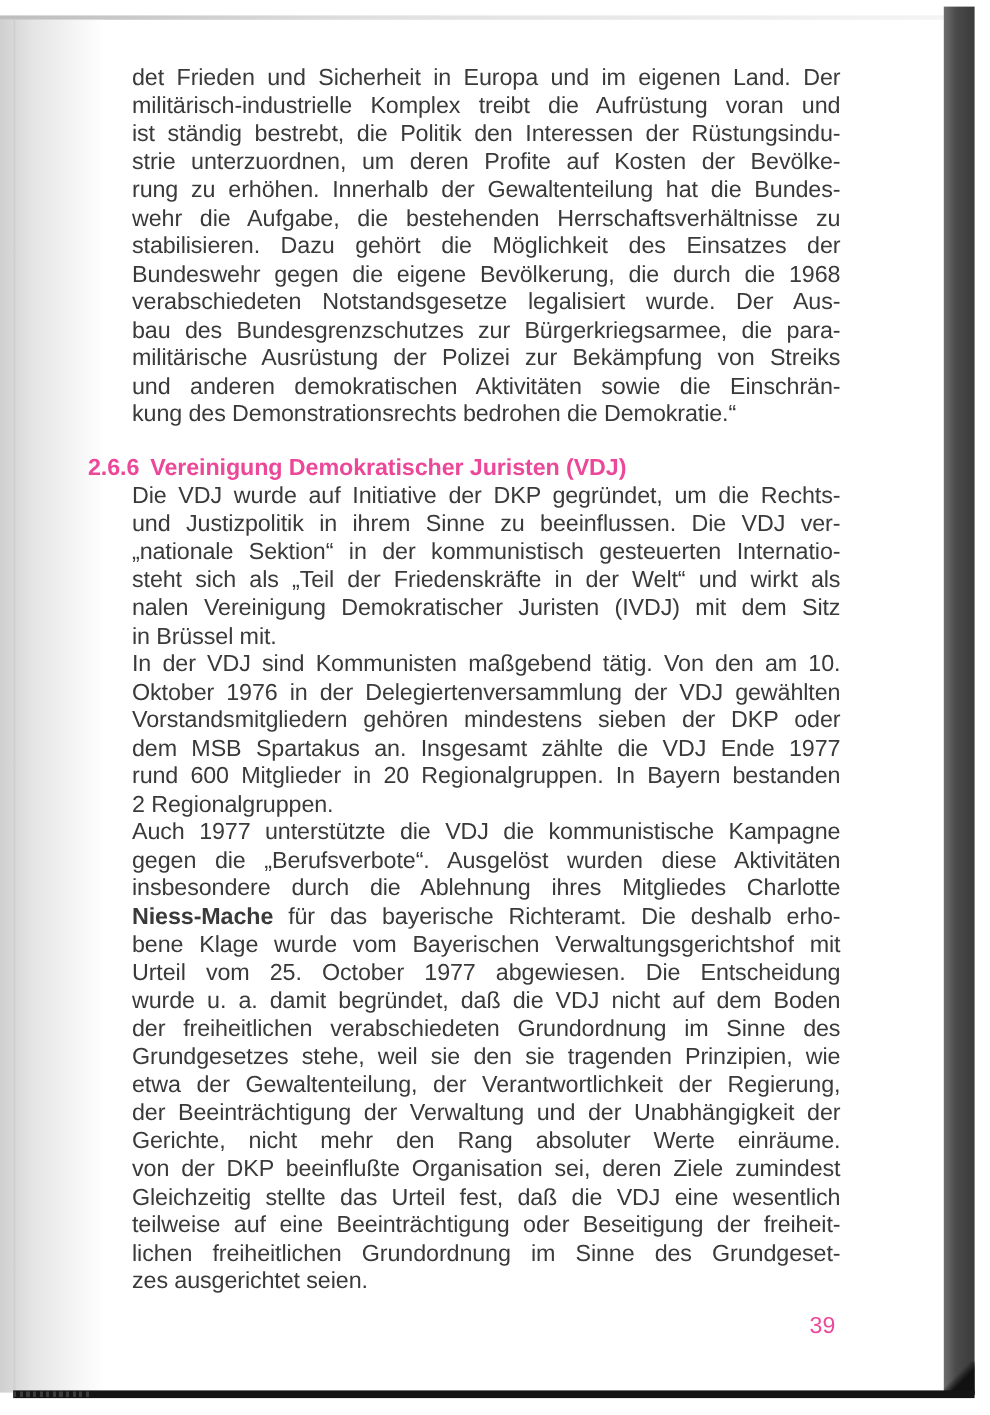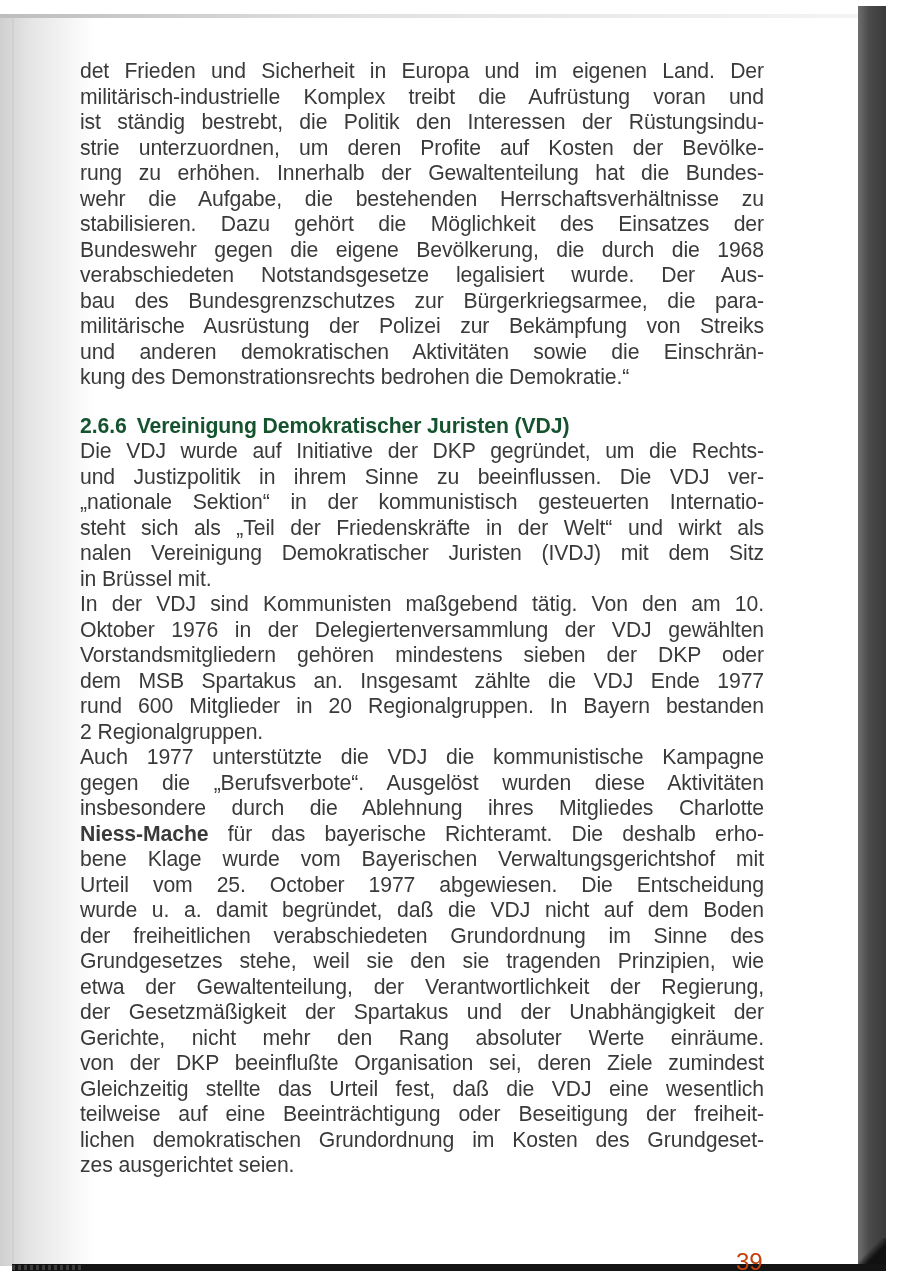--- a/index.html
+++ b/index.html
@@ -78,48 +78,49 @@
       margin: 0;
       text-align: justify;
       hyphens: manual;
     }
     .para .line {
       display: block;
       text-align: justify;
       text-align-last: justify;
       white-space: nowrap;
       overflow: visible;
+      margin-left: 40px;
     }
     .para .line.last {
       text-align-last: left;
     }
     .section-gap {
       height: 23px;
     }
     .section-heading {
-      color: #14532d;
+      color: #ec4899;
       font-size: 21.2px;
       line-height: 25.5px;
       margin: 0;
     }
     .section-heading .num {
       margin-right: 10px;
     }
     .section-heading .title {
       font-weight: bold;
     }
     .bold-name {
       font-weight: bold;
     }
     .page-number {
       position: absolute;
       left: 736px;
-      top: 1248px;
-      font-size: 24px;
-      color: #c2410c;
+      top: 1194px;
+      font-size: 21px;
+      color: #ec4899;
     }
   </style>
 </head>
 <body>
 
 <div class="scan-frame">
   <div class="page-top-edge"></div>
   <div class="page-shadow-left"></div>
   <div class="page-left-line"></div>
   <div class="page-right-spine"></div>
@@ -171,25 +172,25 @@
       <span class="line">Auch 1977 unterstützte die VDJ die kommunistische Kampagne</span>
       <span class="line">gegen die „Berufsverbote“. Ausgelöst wurden diese Aktivitäten</span>
       <span class="line">insbesondere durch die Ablehnung ihres Mitgliedes Charlotte</span>
       <span class="line"><span class="bold-name">Niess-Mache</span><span> für das bayerische Richteramt. Die deshalb erho-</span></span>
       <span class="line">bene Klage wurde vom Bayerischen Verwaltungsgerichtshof mit</span>
       <span class="line">Urteil vom 25. October 1977 abgewiesen. Die Entscheidung</span>
       <span class="line">wurde u. a. damit begründet, daß die VDJ nicht auf dem Boden</span>
       <span class="line">der freiheitlichen verabschiedeten Grundordnung im Sinne des</span>
       <span class="line">Grundgesetzes stehe, weil sie den sie tragenden Prinzipien, wie</span>
       <span class="line">etwa der Gewaltenteilung, der Verantwortlichkeit der Regierung,</span>
-      <span class="line">der Gesetzmäßigkeit der Spartakus und der Unabhängigkeit der</span>
+      <span class="line">der Beeinträchtigung der Verwaltung und der Unabhängigkeit der</span>
       <span class="line">Gerichte, nicht mehr den Rang absoluter Werte einräume.</span>
       <span class="line">von der DKP beeinflußte Organisation sei, deren Ziele zumindest</span>
       <span class="line">Gleichzeitig stellte das Urteil fest, daß die VDJ eine wesentlich</span>
       <span class="line">teilweise auf eine Beeinträchtigung oder Beseitigung der freiheit-</span>
-      <span class="line">lichen demokratischen Grundordnung im Kosten des Grundgeset-</span>
+      <span class="line">lichen freiheitlichen Grundordnung im Sinne des Grundgeset-</span>
       <span class="line last">zes ausgerichtet seien.</span>
     </p>
 
   </div>
 
   <div class="page-number">39</div>
 </div>
 
 </body></html>

